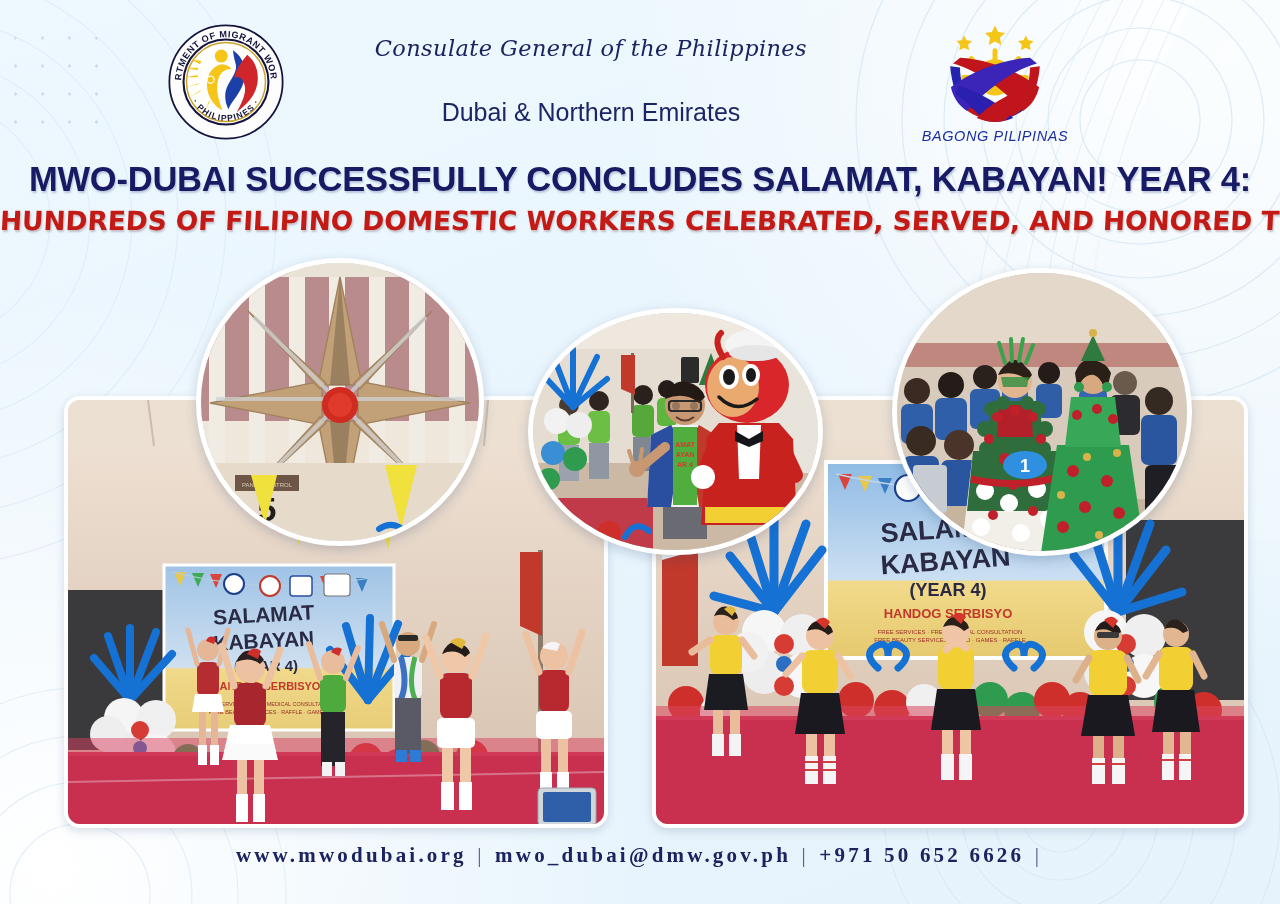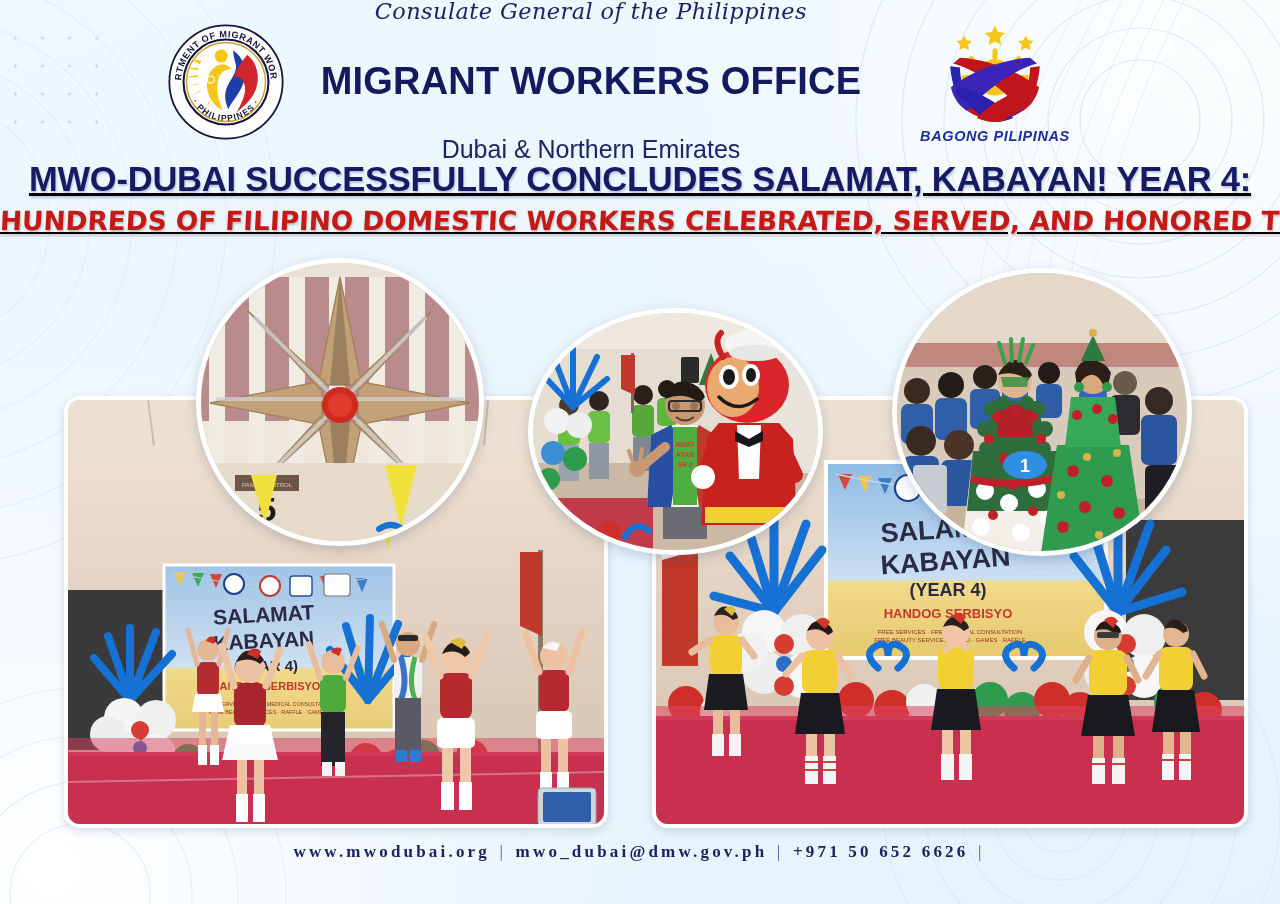--- a/index.html
+++ b/index.html
@@ -54,26 +54,26 @@
   .h-main{
     font-size:38px;font-weight:bold;letter-spacing:.2px;
     color:#141a5e;line-height:1.05;white-space:nowrap;
   }
   .h-sub{
     font-size:25px;font-weight:400;color:#1c2566;line-height:1.1;
   }
   .logo-bp{width:160px;height:130px;flex:0 0 160px;margin-left:18px;display:flex;
     flex-direction:column;align-items:center;justify-content:center;}
   .bp-word{
-    font-size:14.5px;font-weight:bold;font-style:italic;color:#1b2fa0;
+    font-size:14.5px;font-weight:normal;font-style:italic;color:#1b2fa0;
     letter-spacing:.6px;margin-top:-4px;
   }
 
   
-  .headline-wrap{position:absolute;left:0;top:160px;width:1280px;text-align:center;text-decoration:underline;}
+  .headline-wrap{position:absolute;left:0;top:160px;width:1280px;text-align:center;}
   .headline-1{
     font-size:35px;font-weight:bold;color:#181a63;letter-spacing:-.2px;
     font-family:"Liberation Sans", sans-serif;
     transform:scaleX(.985);
     text-shadow:1px 2px 2px rgba(120,140,180,.45), 0 0 1px rgba(255,255,255,.8);
     white-space:nowrap;line-height:1.1;
   }
   .headline-2{
     margin-top:7px;
     font-size:26.5px;font-weight:bold;color:#c41a16;letter-spacing:-.1px;
@@ -97,21 +97,21 @@
   #photo-circle-mid{left:528px;top:308px;width:285px;height:237px;border-radius:50%;}
   #photo-circle-right{left:892px;top:268px;width:290px;height:278px;}
 
   
   .footer{
     position:absolute;left:0;top:840px;width:1280px;text-align:center;
     font-family:"Liberation Serif", serif;
     color:#1b2360;
   }
   .footer-line{
-    font-size:17px;font-weight:bold;letter-spacing:3.2px;line-height:1.45;
+    font-size:21px;font-weight:bold;letter-spacing:3.2px;line-height:1.45;
     white-space:nowrap;
   }
   .footer-sep{font-weight:normal;color:#4a5590;padding:0 2px;}
 </style>
 </head>
 <body>
 
 <div id="poster">
 
   <div class="bg-layer">
@@ -209,21 +209,20 @@
       <text font-family="Liberation Sans, sans-serif" font-size="15.5" font-weight="bold" fill="#14143c" letter-spacing="1.1">
         <textPath href="#arcTop" startOffset="50%" text-anchor="middle">DEPARTMENT OF MIGRANT WORKERS</textPath>
       </text>
       <text font-family="Liberation Sans, sans-serif" font-size="14.5" font-weight="bold" fill="#14143c" letter-spacing="2">
         <textPath href="#arcBot" startOffset="50%" text-anchor="middle">· PHILIPPINES ·</textPath>
       </text>
     </svg>
 
     <div class="header-text">
       <div class="h-script">Consulate General of the Philippines</div>
-      <div class="h-main">MIGRANT WORKERS OFFICE</div>
       <div class="h-sub">Dubai &amp; Northern Emirates</div>
     </div>
 
     <div class="logo-bp">
       <svg viewBox="0 0 200 160" style="width:160px;height:112px;display:block;">
 
         <g fill="#f5c518">
           <path d="M100 8 l4.4 9.2 10.1 1.3 -7.4 7 1.9 10.1 -9-4.9 -9 4.9 1.9-10.1 -7.4-7 10.1-1.3z"></path>
           <path d="M56 22 l3.4 7.1 7.8 1 -5.7 5.4 1.5 7.8 -7-3.8 -7 3.8 1.5-7.8 -5.7-5.4 7.8-1z"></path>
           <path d="M144 22 l3.4 7.1 7.8 1 -5.7 5.4 1.5 7.8 -7-3.8 -7 3.8 1.5-7.8 -5.7-5.4 7.8-1z"></path>

